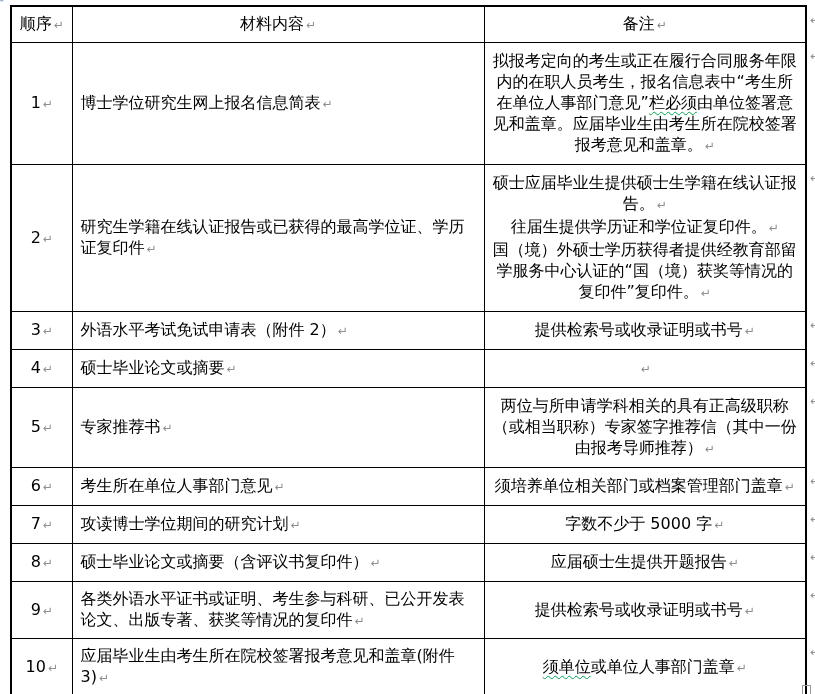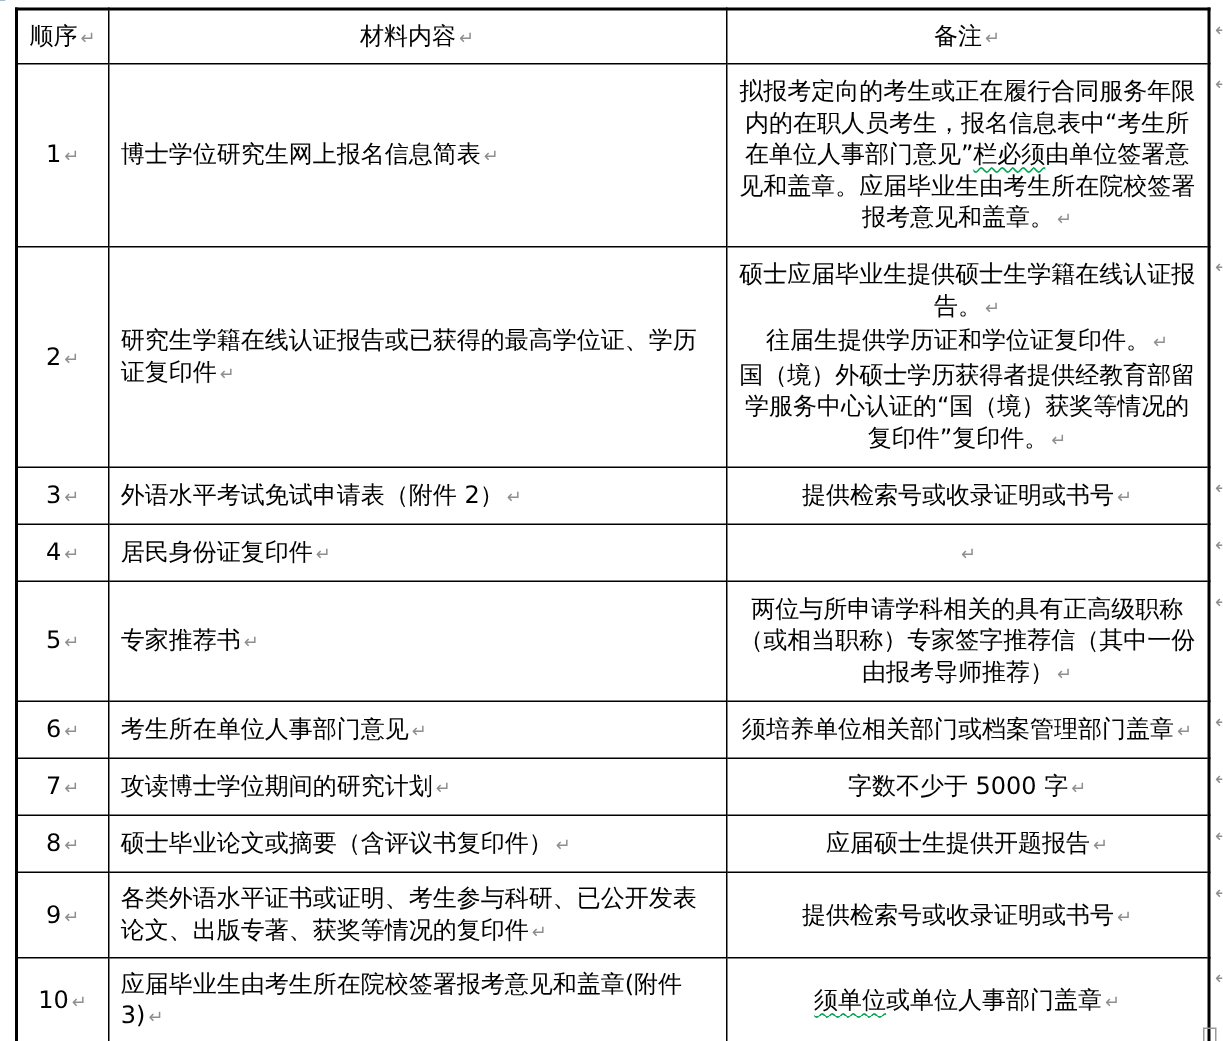--- a/index.html
+++ b/index.html
@@ -103,21 +103,21 @@
         <tr>
           <td class="c-no"><span>3</span><span class="pmark">↵</span></td>
           <td class="c-mat"><span>外语水平考试免试申请表（附件 2）</span><span class="pmark">↵</span></td>
           <td class="c-rem">
             <div><span>提供检索号或收录证明或书号</span><span class="pmark">↵</span></div>
             <span class="pmark row-end">↵</span>
           </td>
         </tr>
         <tr>
           <td class="c-no"><span>4</span><span class="pmark">↵</span></td>
-          <td class="c-mat"><span>居民身份证复印件</span><span class="pmark">↵</span></td>
+          <td class="c-mat"><span>硕士毕业论文或摘要</span><span class="pmark">↵</span></td>
           <td class="c-rem">
             <div><span class="pmark">↵</span></div>
             <span class="pmark row-end">↵</span>
           </td>
         </tr>
         <tr>
           <td class="c-no"><span>5</span><span class="pmark">↵</span></td>
           <td class="c-mat"><span>专家推荐书</span><span class="pmark">↵</span></td>
           <td class="c-rem">
             <div><span>两位与所申请学科相关的具有正高级职称（或相当职称）专家签字推荐信（其中一份由报考导师推荐）</span><span class="pmark">↵</span></div>

